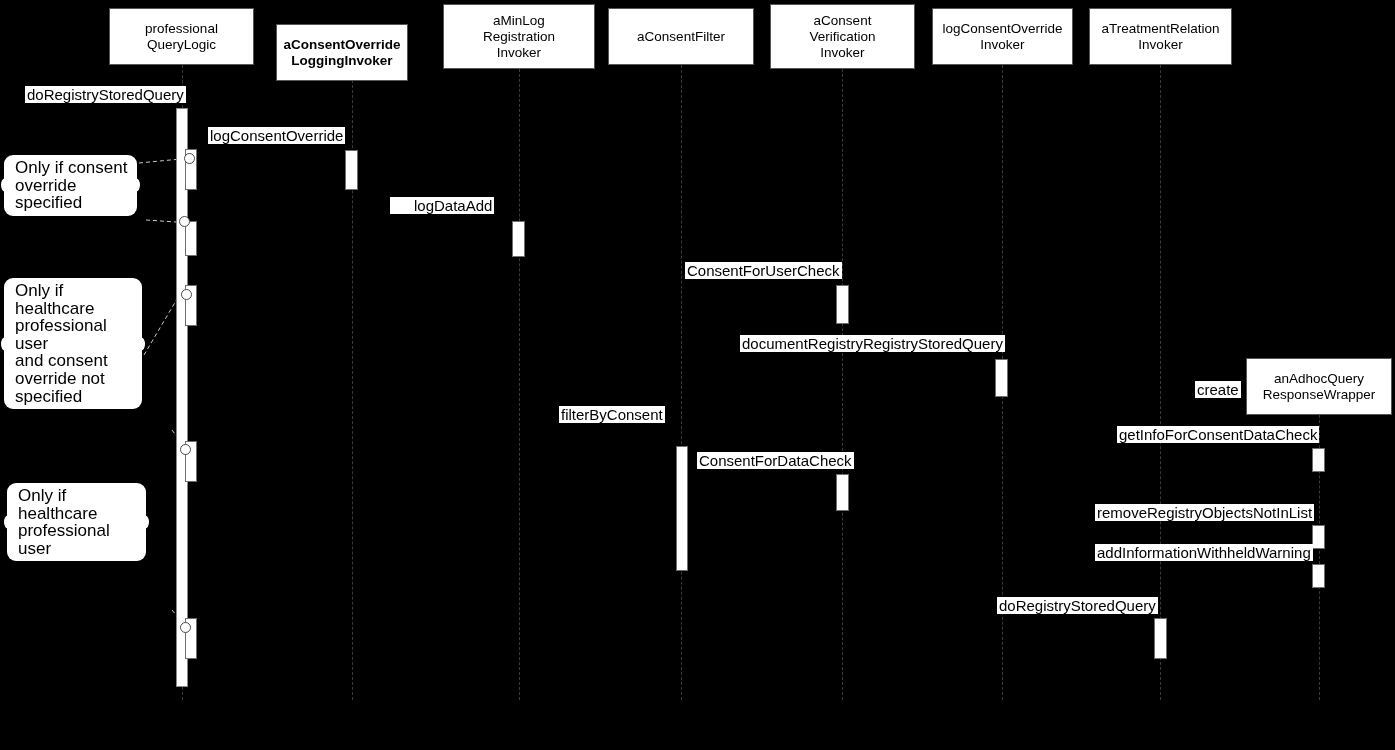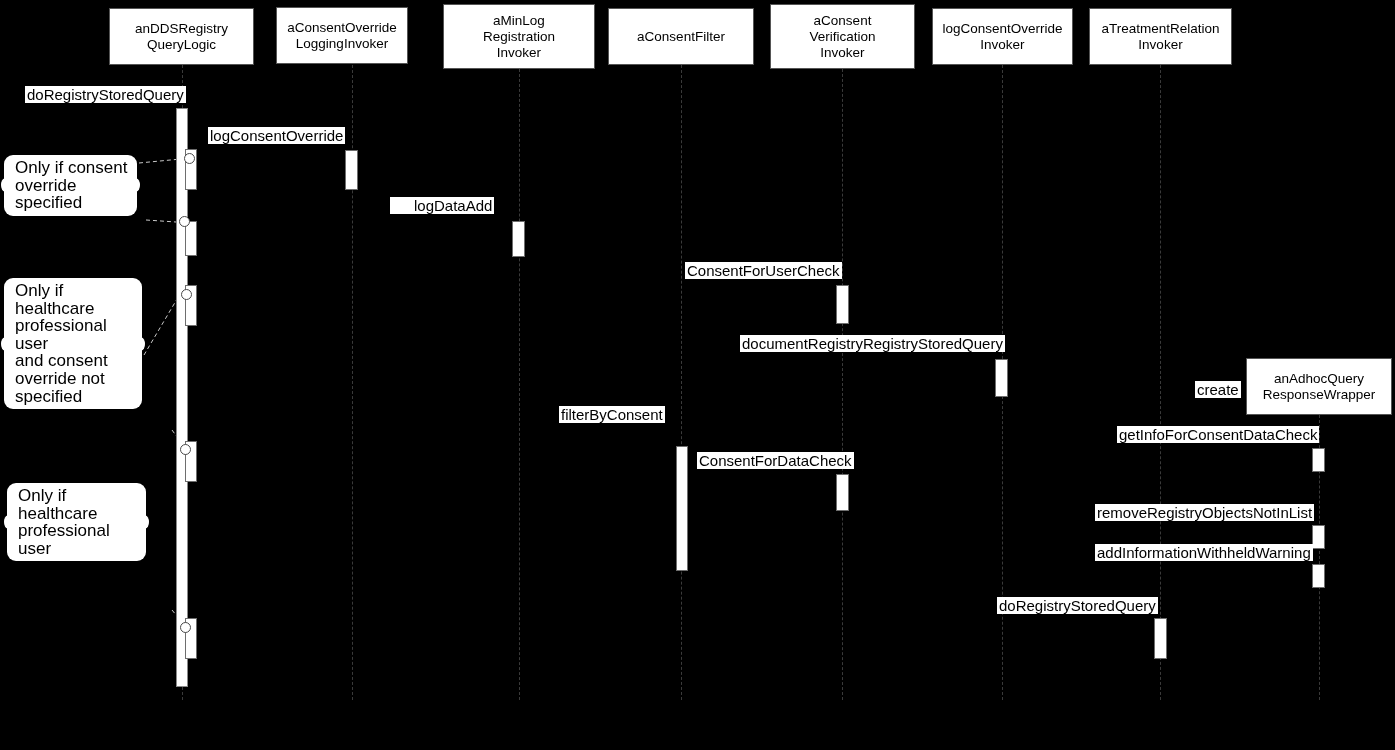--- a/index.html
+++ b/index.html
@@ -139,23 +139,23 @@
       <div class="lifeline-stem" style="left: 352px; top: 65px; height: 635px;"></div>
       <div class="lifeline-stem" style="left: 519px; top: 69px; height: 631px;"></div>
       <div class="lifeline-stem" style="left: 681px; top: 65px; height: 635px;"></div>
       <div class="lifeline-stem" style="left: 842px; top: 69px; height: 631px;"></div>
       <div class="lifeline-stem" style="left: 1002px; top: 65px; height: 635px;"></div>
       <div class="lifeline-stem" style="left: 1160px; top: 65px; height: 635px;"></div>
       <div class="lifeline-stem" style="left: 1319px; top: 415px; height: 285px;"></div>
     </div>
 
   <div id="lifeline-layer">
-      <div class="lifeline-box" style="left: 109px; top: 8px; width: 145px; height: 57px;">anDDSRegistry
+      <div class="lifeline-box" style="left: 109px; top: 8px; width: 145px; height: 57px;">professional
 QueryLogic</div>
-      <div class="lifeline-box" style="left: 276px; top: 7px; width: 132px; height: 57px;">aConsentOverride
+      <div class="lifeline-box" style="left: 276px; top: 24px; width: 132px; height: 57px; font-weight: bold;">aConsentOverride
 LoggingInvoker</div>
       <div class="lifeline-box" style="left: 443px; top: 4px; width: 152px; height: 65px;">aMinLog
 Registration
 Invoker</div>
       <div class="lifeline-box" style="left: 608px; top: 8px; width: 146px; height: 57px;">aConsentFilter</div>
       <div class="lifeline-box" style="left: 770px; top: 4px; width: 145px; height: 65px;">aConsent
 Verification
 Invoker</div>
       <div class="lifeline-box" style="left: 932px; top: 8px; width: 141px; height: 57px;">logConsentOverride
 Invoker</div>

